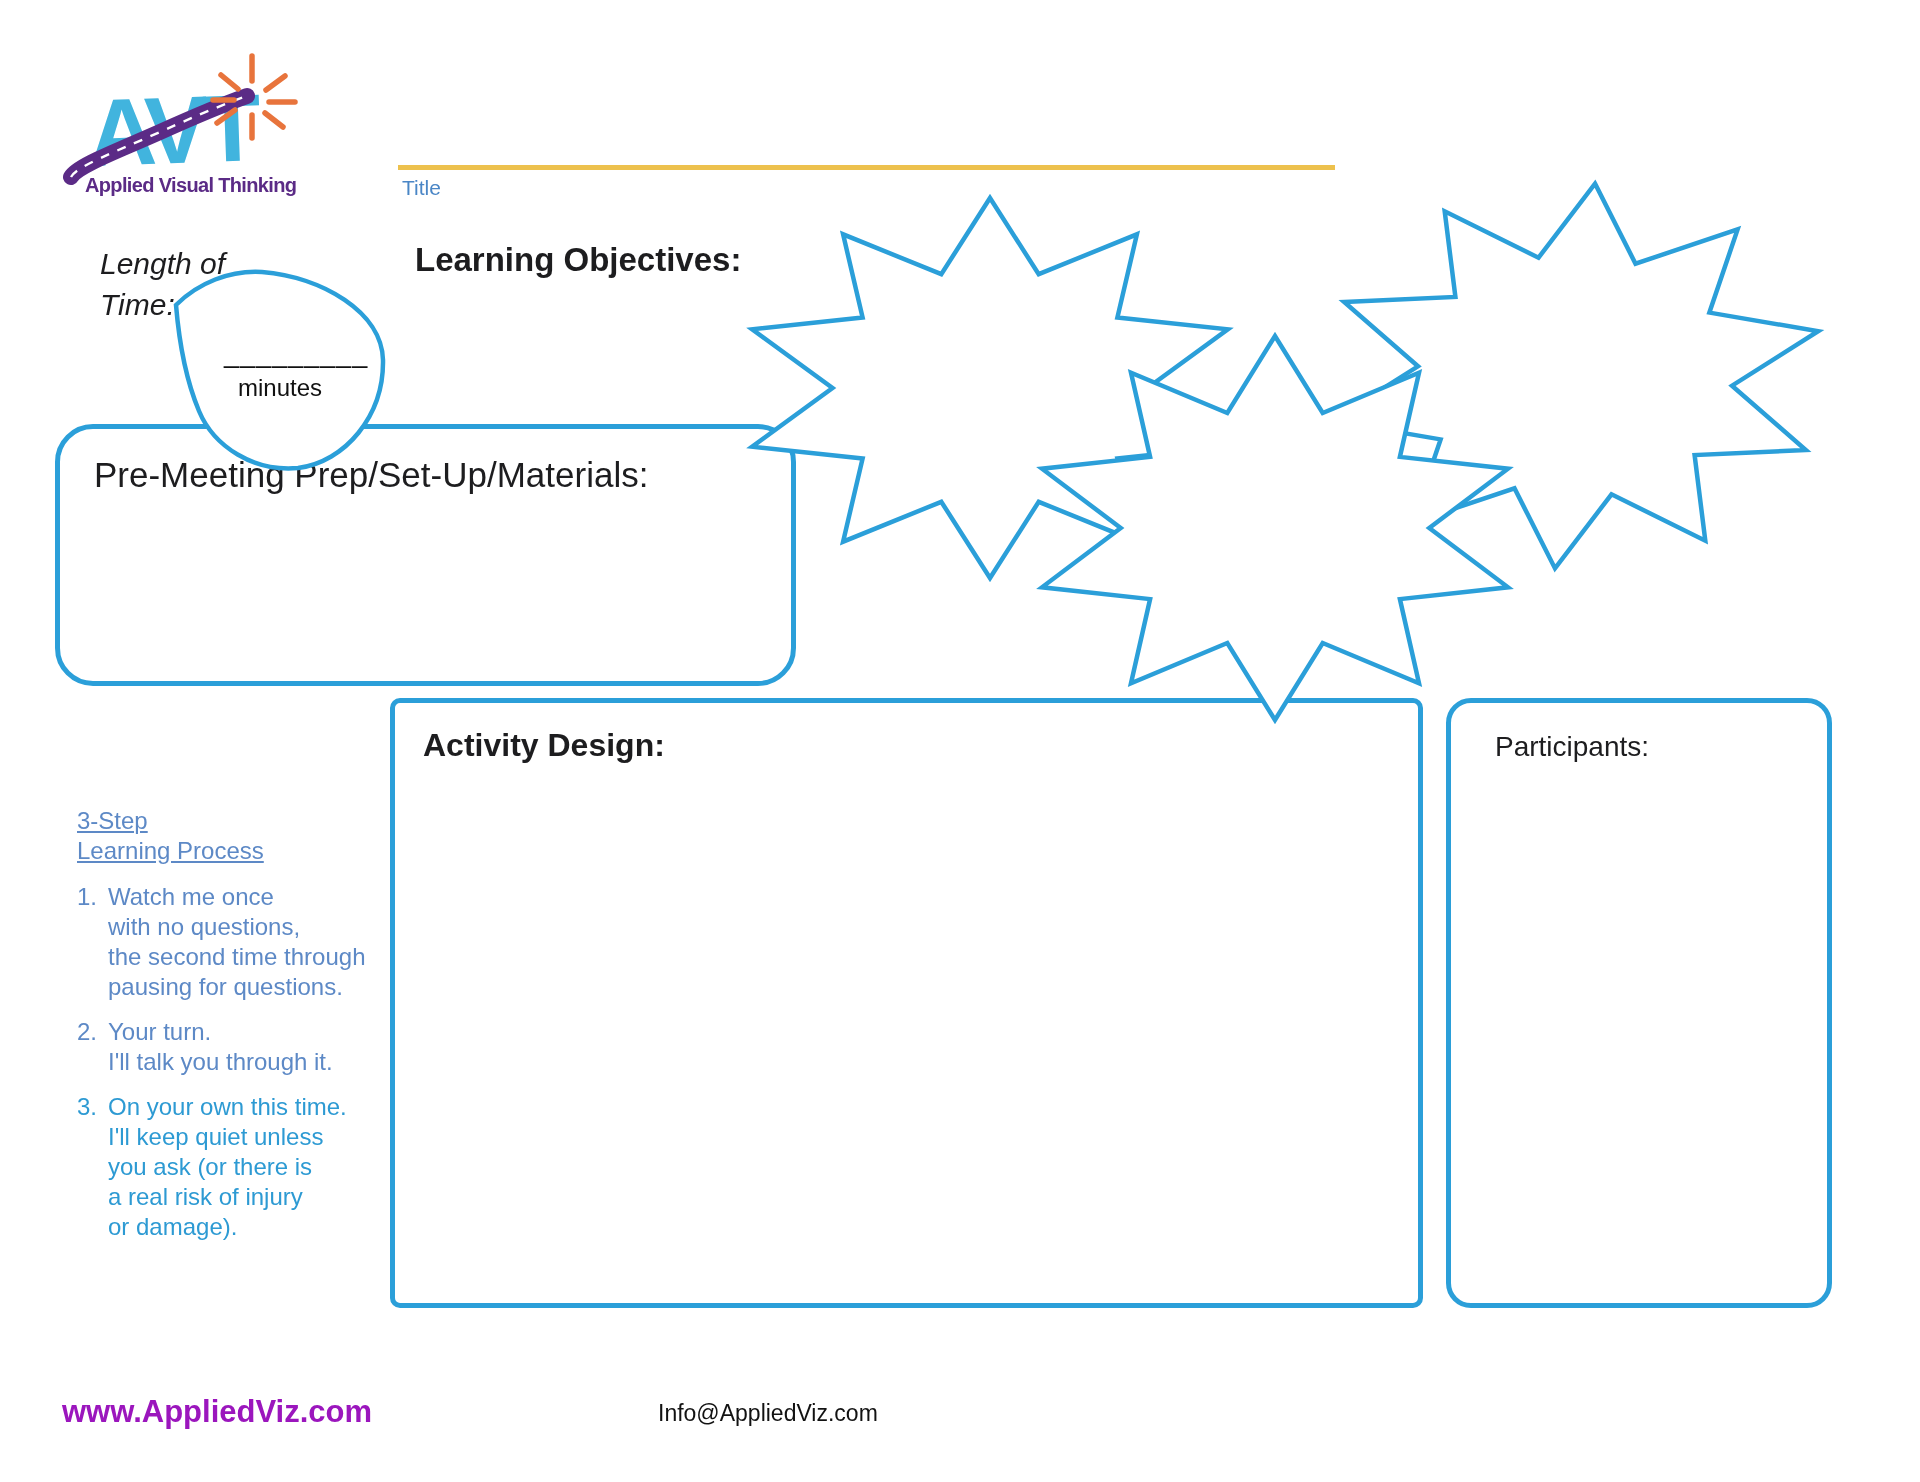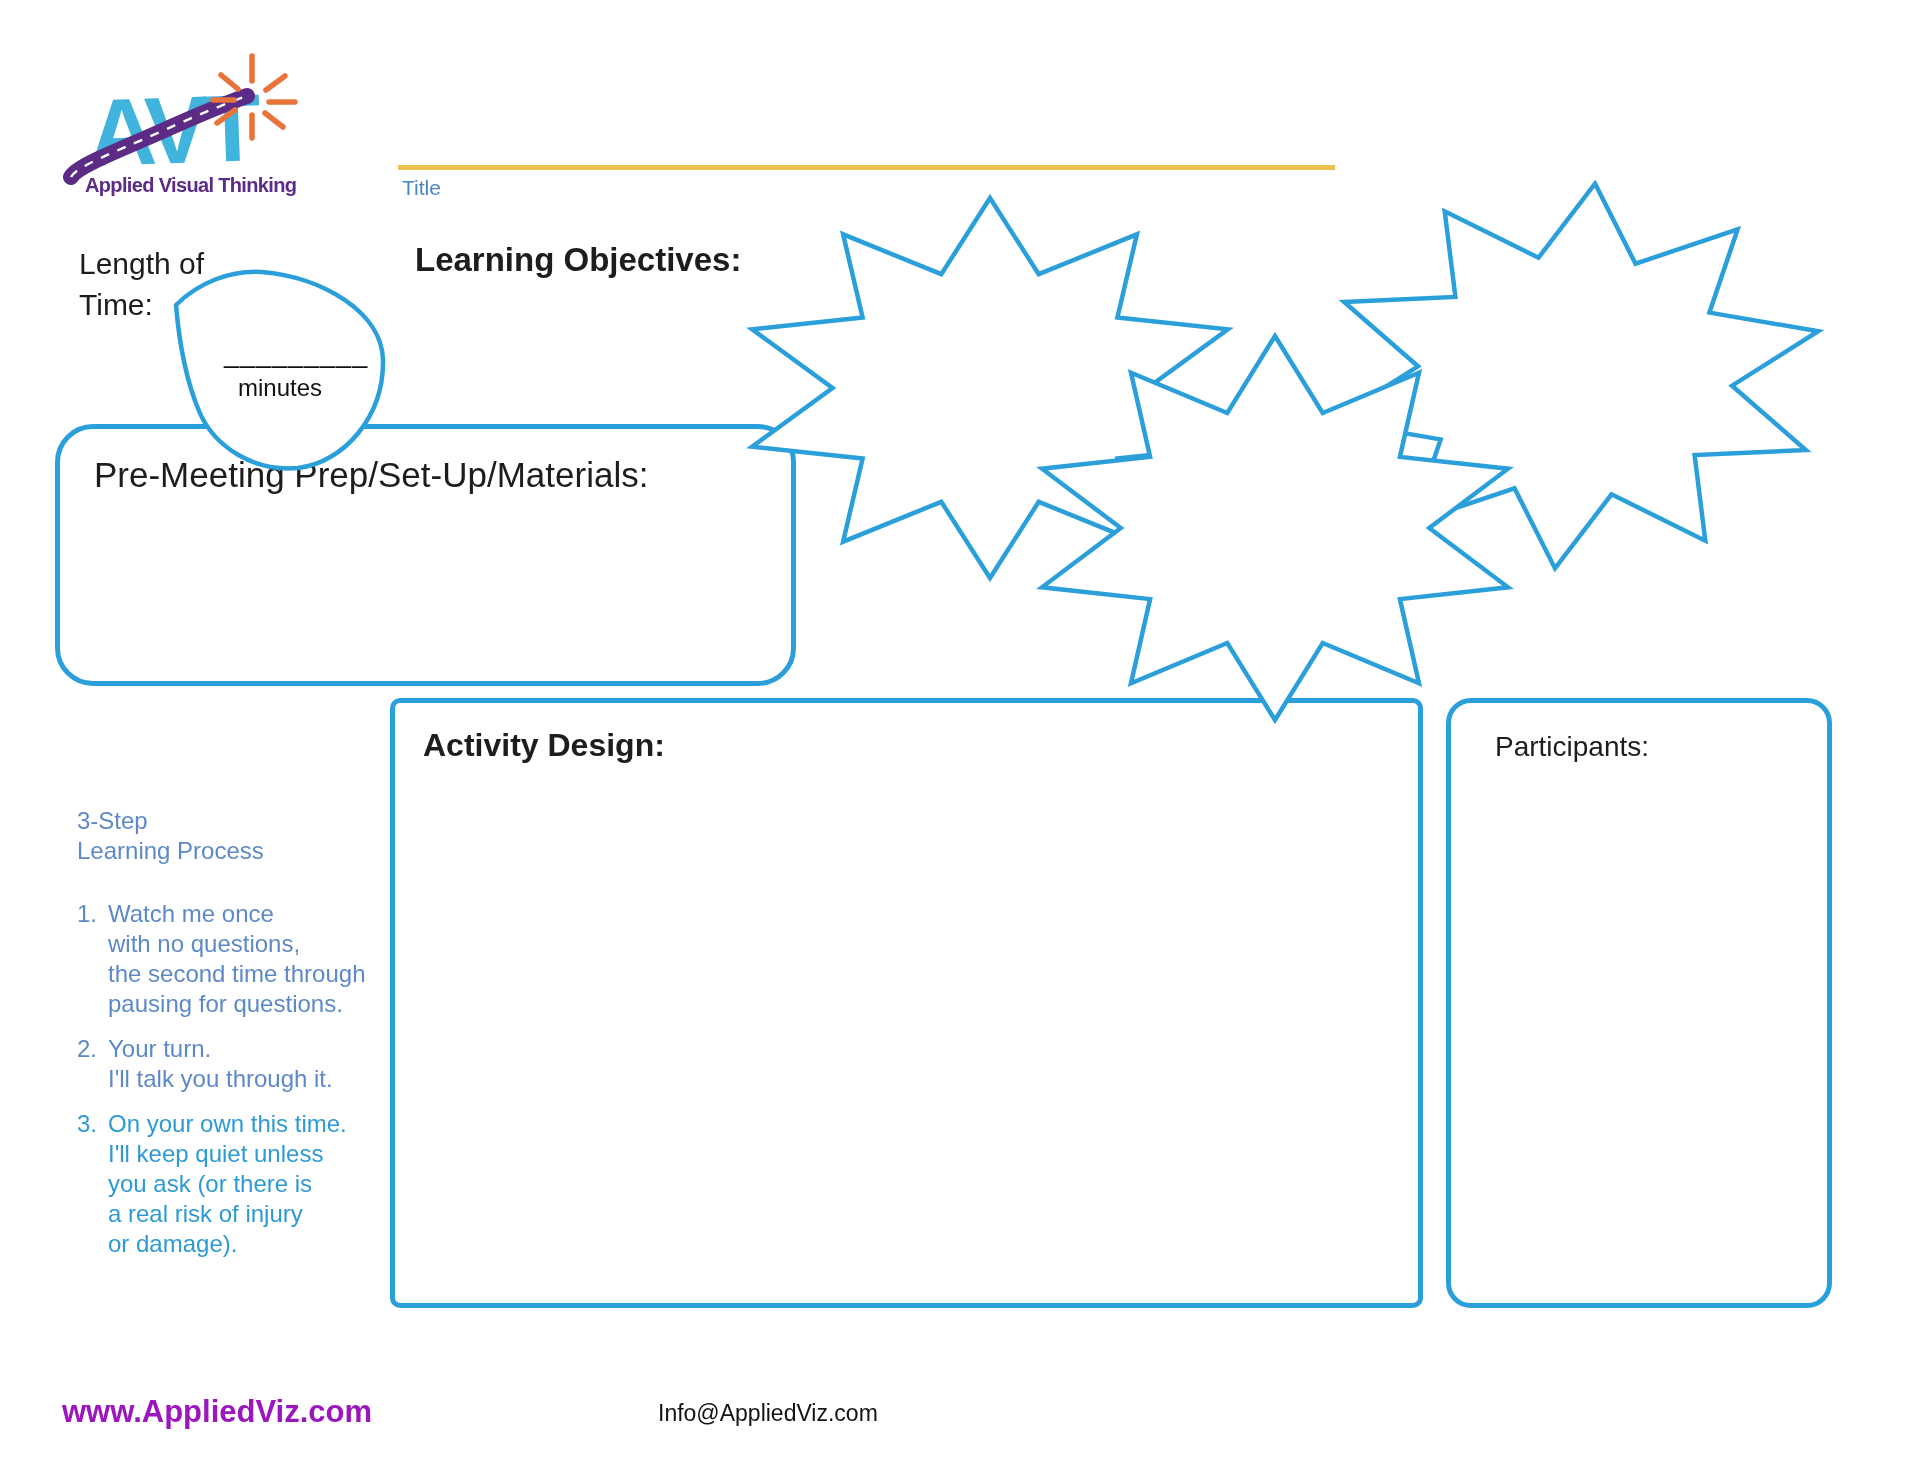--- a/index.html
+++ b/index.html
@@ -20,39 +20,39 @@
   .page{position:relative;width:1920px;height:1482px;background:#ffffff;overflow:hidden;}
 
   .abs{position:absolute;}
   .pre{white-space:pre-line;}
 
   
   .title-line{left:398px;top:165px;width:937px;height:5px;background:var(--title_gold);z-index:2;}
   .title-label{left:402px;top:176px;font-size:21px;color:var(--title_blue);z-index:2;}
 
   
-  .lot-label{left:79px;top:243px;font-size:30px;line-height:41px;color:var(--text_black);z-index:2;}
+  .lot-label{left:100px;top:243px;font-size:30px;line-height:41px;color:var(--text_black);z-index:2;font-style:italic;}
   .minutes-blank{left:224px;top:338px;font-size:27px;letter-spacing:1px;color:#111;z-index:6;}
   .minutes-label{left:238px;top:374px;font-size:24px;color:#111;z-index:6;}
 
   
   .learning-objectives{left:415px;top:241px;font-size:33px;font-weight:bold;z-index:2;}
 
   
   .box{border:5px solid var(--accent_blue);background:#fff;z-index:1;}
   .pre-meeting-box{left:55px;top:424px;width:741px;height:262px;border-radius:38px;}
   .pre-meeting-label{padding:26px 20px 0 34px;font-size:35px;color:var(--text_black);}
   .activity-box{left:390px;top:698px;width:1033px;height:610px;border-radius:10px;}
   .activity-label{padding:24px 0 0 28px;font-size:32px;font-weight:bold;color:var(--text_black);}
   .participants-box{left:1446px;top:698px;width:386px;height:610px;border-radius:25px;}
   .participants-label{padding:28px 0 0 44px;font-size:28px;color:var(--text_black);}
 
   
   .sidebar{left:77px;top:806px;width:300px;z-index:2;font-size:24px;line-height:30px;color:var(--sidebar_blue);}
-  .sidebar-heading{margin-bottom:33px;}
+  .sidebar-heading{margin-bottom:16px;text-decoration:underline;}
   .step{display:flex;margin-bottom:15px;}
   .step-num{width:31px;flex:0 0 31px;}
   .step-text{flex:1;}
   .step-bright{color:var(--sidebar_blue_bright);}
 
   
   .deco{left:0;top:0;width:1920px;height:1482px;z-index:5;pointer-events:none;}
   .deco polygon,.deco path{fill:#ffffff;stroke:var(--accent_blue);stroke-width:4.5;stroke-linejoin:miter;}
 
   

